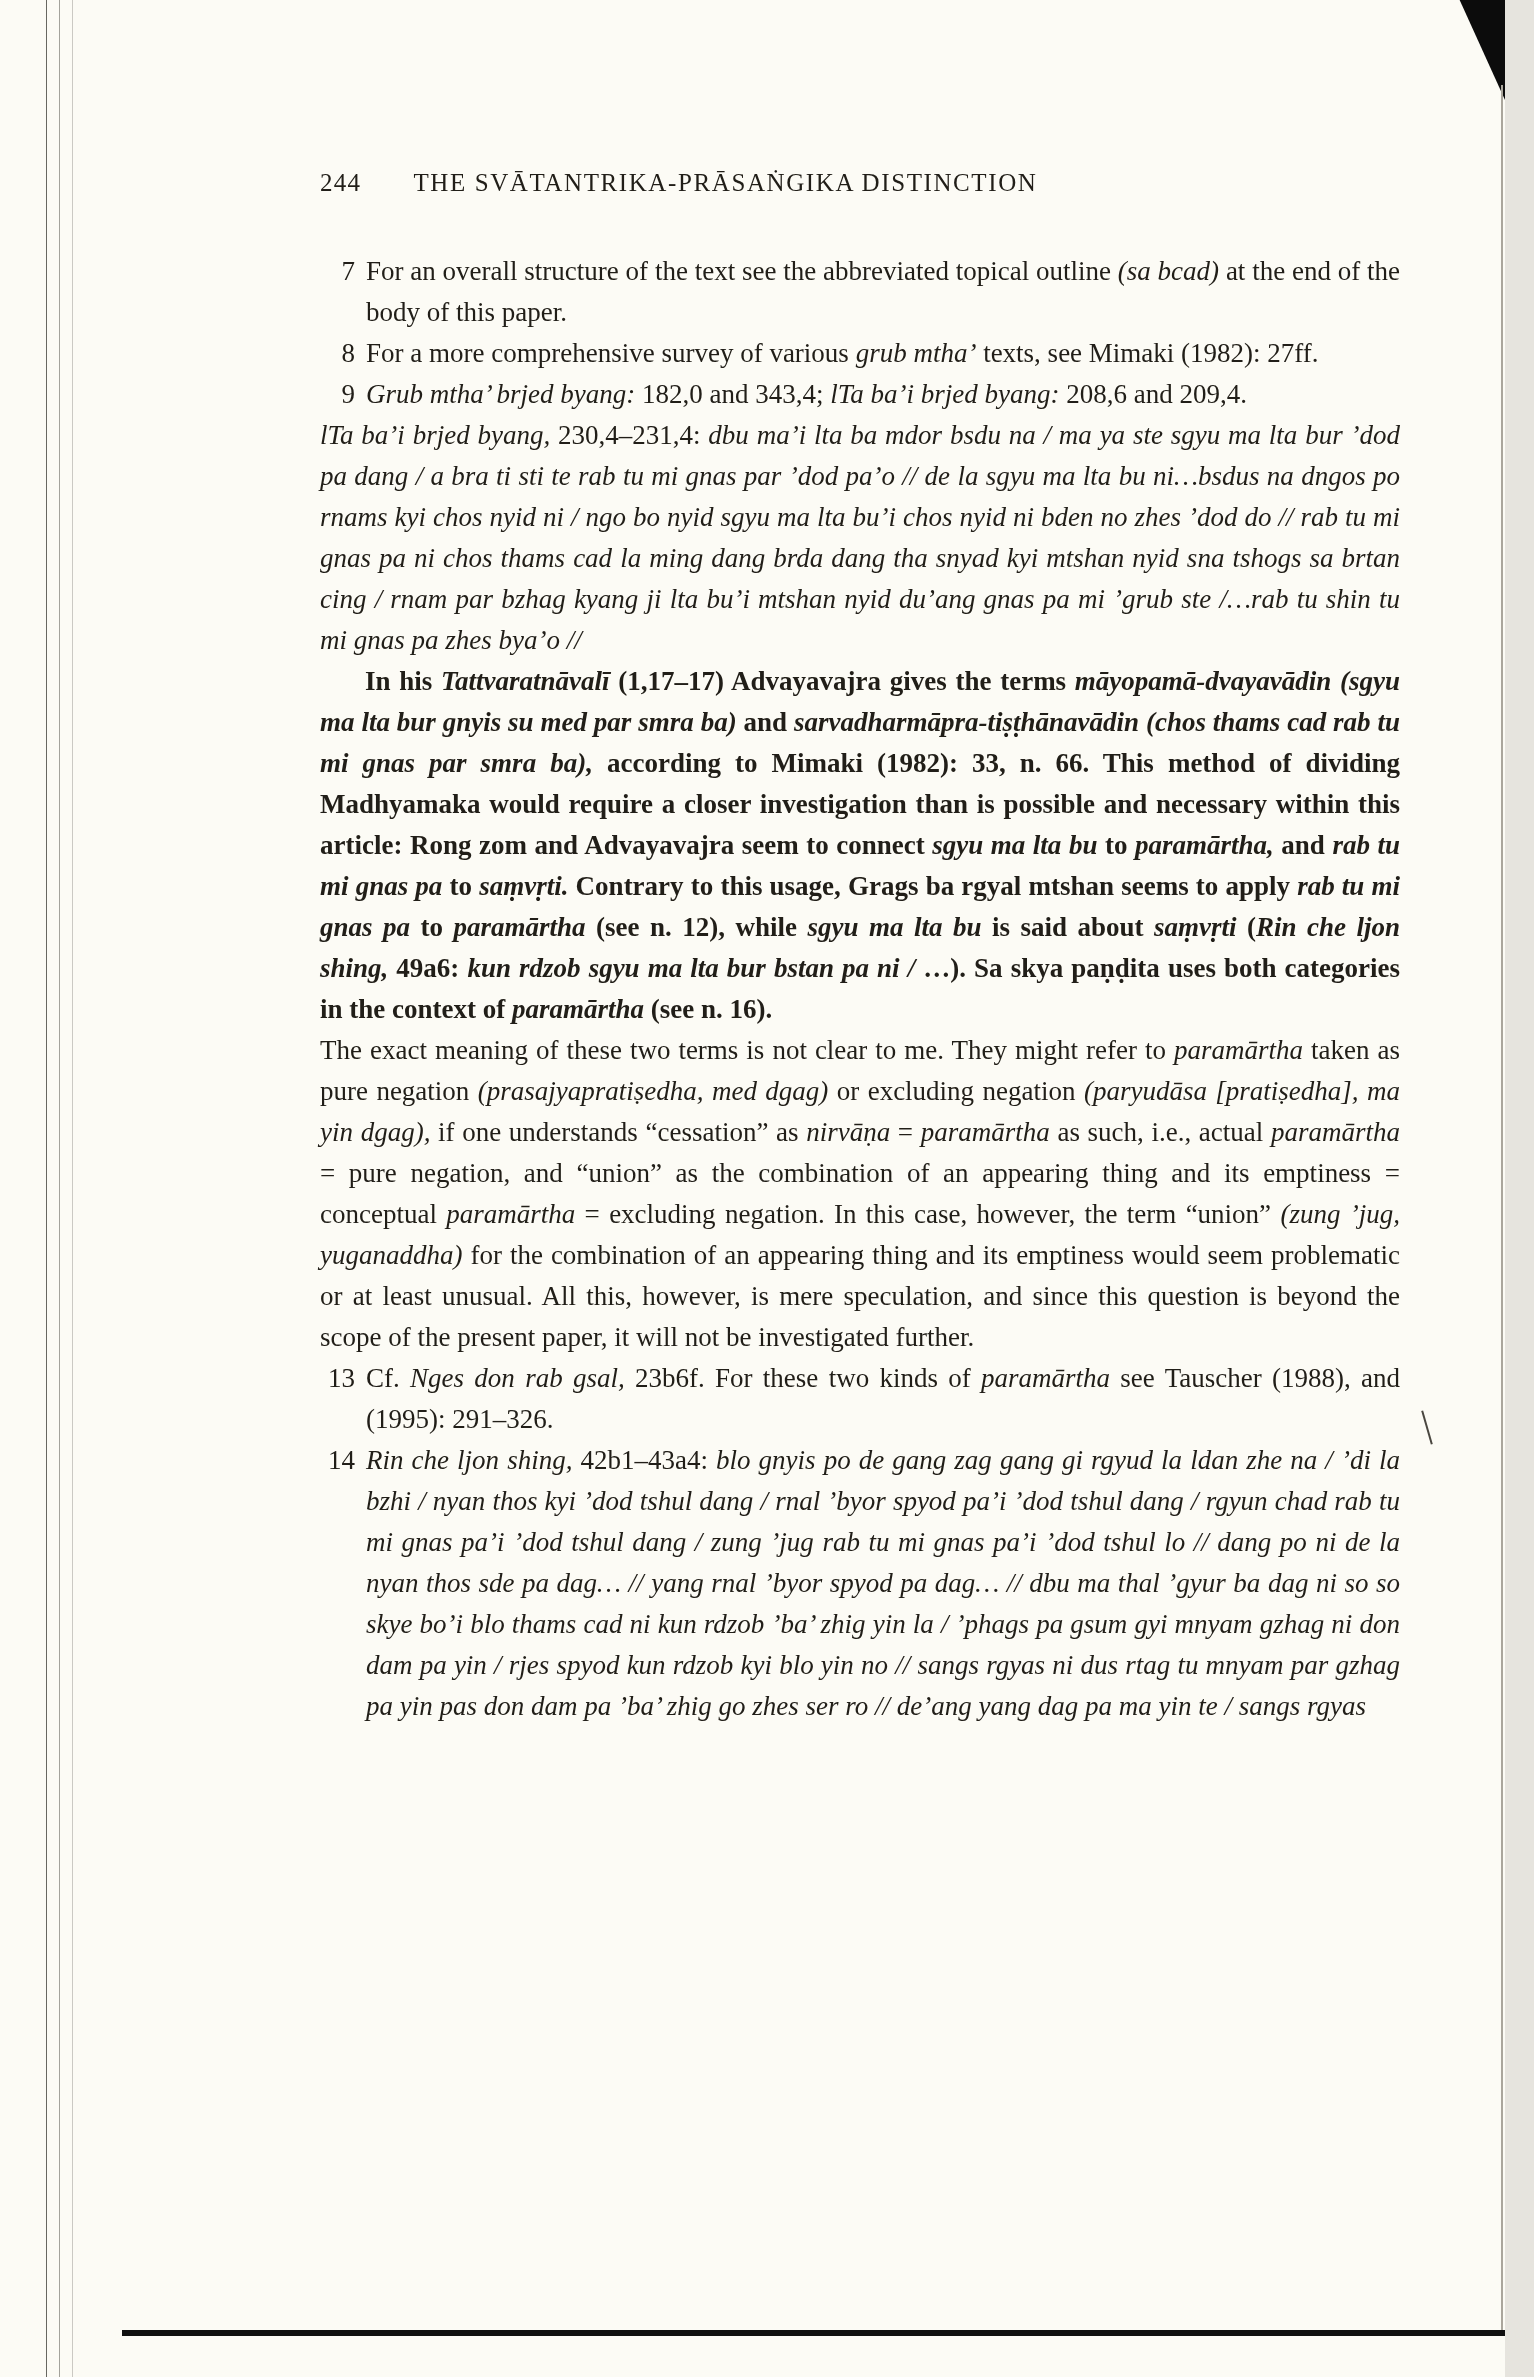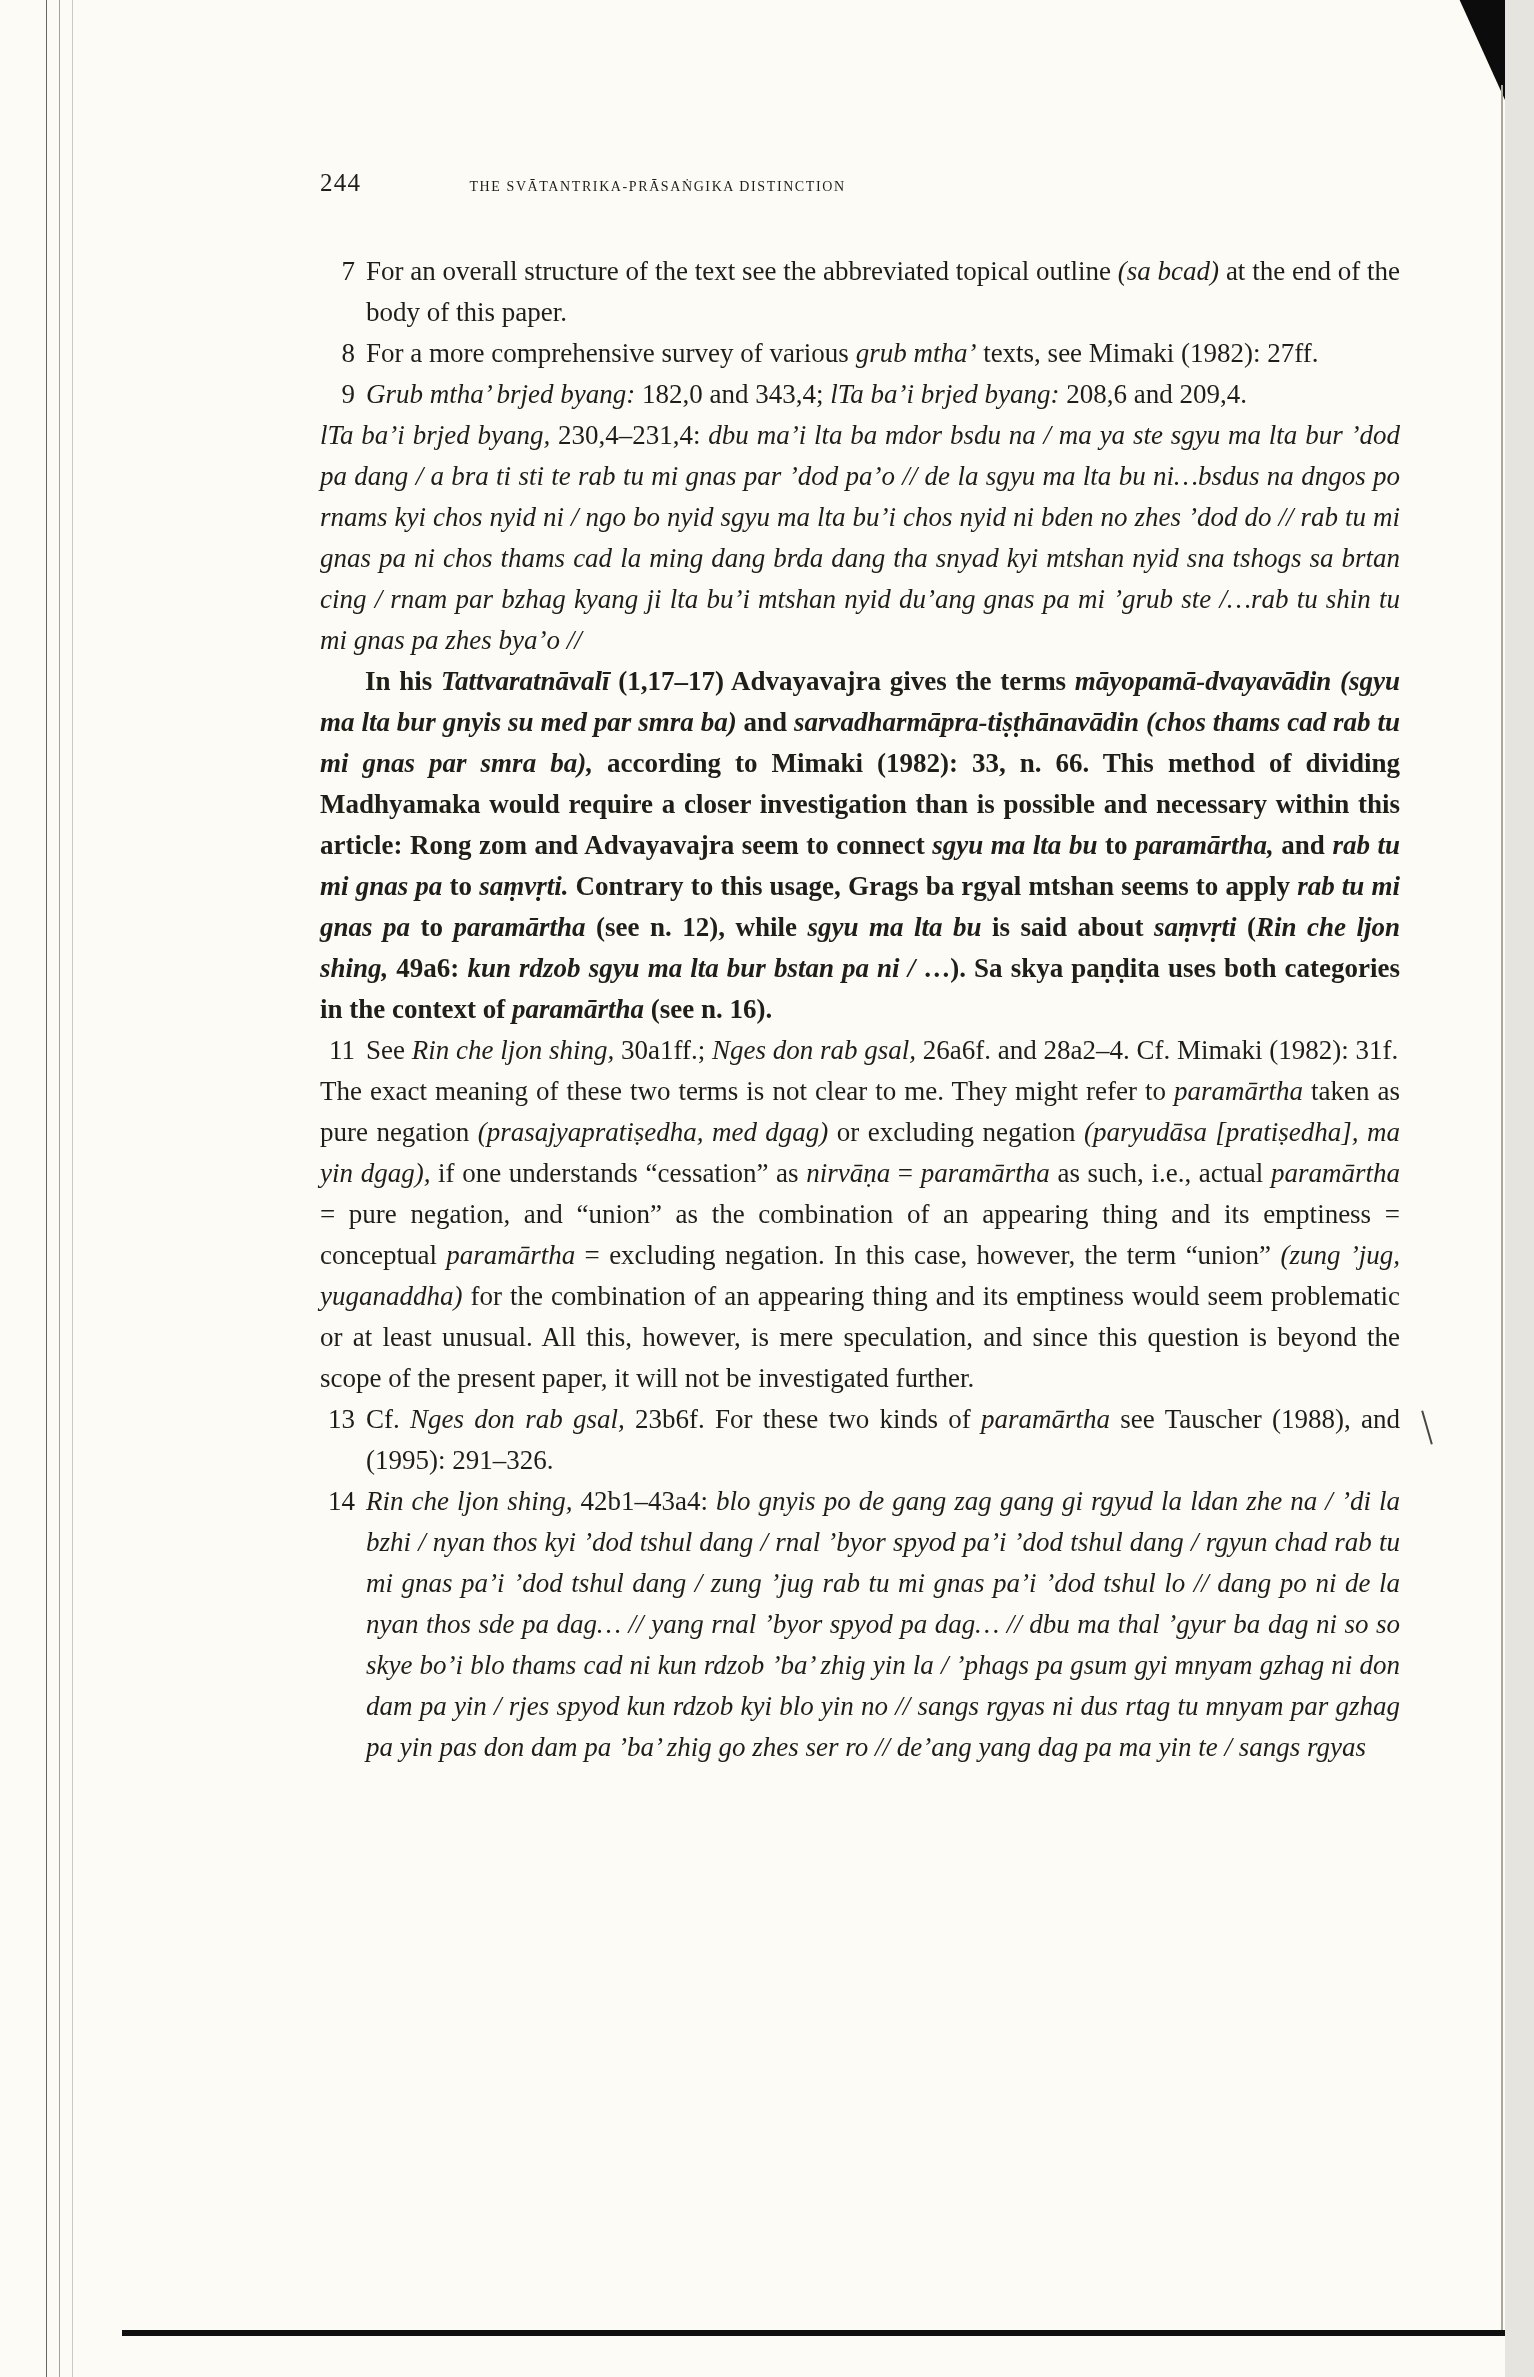--- a/index.html
+++ b/index.html
@@ -44,21 +44,21 @@
     transform: rotate(-16deg);
   }
 
   
   .header {
     position: absolute; top: 169px; left: 320px;
     display: flex; align-items: baseline;
     white-space: nowrap;
   }
   .page-num { font-size: 25px; letter-spacing: 1.3px; }
-  .running-title { margin-left: 108px; font-size: 14px; letter-spacing: 1.6px; }
+  .running-title { margin-left: 52px; font-size: 25px; letter-spacing: 1.6px; }
 
   
   .notes {
     position: absolute; top: 251px; left: 320px;
     width: 1080px;
     font-size: 27px; line-height: 41px;
   }
   .note { display: flex; }
   .note-num { flex: 0 0 35px; text-align: right; padding-right: 11px; }
   .note-body { flex: 1; text-align: justify; hyphens: none; }
@@ -105,26 +105,20 @@
           <p><i>Grub mtha’ brjed byang:</i><span> 182,0 and 343,4; </span><i>lTa ba’i brjed byang:</i><span> 208,6 and 209,4.</span></p>
         </div>
       </div>
       <div class="note">
         <div class="note-body">
           <p><i>lTa ba’i brjed byang,</i><span> 230,4–231,4: </span><i>dbu ma’i lta ba mdor bsdu na / ma ya ste sgyu ma lta bur ’dod pa dang / a bra ti sti te rab tu mi gnas par ’dod pa’o // de la sgyu ma lta bu ni…bsdus na dngos po rnams kyi chos nyid ni / ngo bo nyid sgyu ma lta bu’i chos nyid ni bden no zhes ’dod do // rab tu mi gnas pa ni chos thams cad la ming dang brda dang tha snyad kyi mtshan nyid sna tshogs sa brtan cing / rnam par bzhag kyang ji lta bu’i mtshan nyid du’ang gnas pa mi ’grub ste /…rab tu shin tu mi gnas pa zhes bya’o //</i></p>
           <p class="indent"><span>In his </span><i>Tattvaratnāvalī</i><span> (1,17–17) Advayavajra gives the terms </span><i>māyopamā-dvayavādin (sgyu ma lta bur gnyis su med par smra ba)</i><span> and </span><i>sarvadharmāpra-tiṣṭhānavādin (chos thams cad rab tu mi gnas par smra ba),</i><span> according to Mimaki (1982): 33, n. 66. This method of dividing Madhyamaka would require a closer investigation than is possible and necessary within this article: Rong zom and Advayavajra seem to connect </span><i>sgyu ma lta bu</i><span> to </span><i>paramārtha,</i><span> and </span><i>rab tu mi gnas pa</i><span> to </span><i>saṃvṛti.</i><span> Contrary to this usage, Grags ba rgyal mtshan seems to apply </span><i>rab tu mi gnas pa</i><span> to </span><i>paramārtha</i><span> (see n. 12), while </span><i>sgyu ma lta bu</i><span> is said about </span><i>saṃvṛti</i><span> (</span><i>Rin che ljon shing,</i><span> 49a6: </span><i>kun rdzob sgyu ma lta bur bstan pa ni /</i><span> …). Sa skya paṇḍita uses both categories in the context of </span><i>paramārtha</i><span> (see n. 16).</span></p>
         </div>
       </div>
       <div class="note">
-        <div class="note-num">11</div>
-        <div class="note-body">
-          <p><span>See </span><i>Rin che ljon shing,</i><span> 30a1ff.; </span><i>Nges don rab gsal,</i><span> 26a6f. and 28a2–4. Cf. Mimaki (1982): 31f.</span></p>
-        </div>
-      </div>
-      <div class="note">
         <div class="note-body">
           <p><span>The exact meaning of these two terms is not clear to me. They might refer to </span><i>paramārtha</i><span> taken as pure negation </span><i>(prasajyapratiṣedha, med dgag)</i><span> or excluding negation </span><i>(paryudāsa [pratiṣedha], ma yin dgag),</i><span> if one understands “cessation” as </span><i>nirvāṇa</i><span> = </span><i>paramārtha</i><span> as such, i.e., actual </span><i>paramārtha</i><span> = pure negation, and “union” as the combination of an appearing thing and its emptiness = conceptual </span><i>paramārtha</i><span> = excluding negation. In this case, however, the term “union” </span><i>(zung ’jug, yuganaddha)</i><span> for the combination of an appearing thing and its emptiness would seem problematic or at least unusual. All this, however, is mere speculation, and since this question is beyond the scope of the present paper, it will not be investigated further.</span></p>
         </div>
       </div>
       <div class="note">
         <div class="note-num">13</div>
         <div class="note-body">
           <p><span>Cf. </span><i>Nges don rab gsal,</i><span> 23b6f. For these two kinds of </span><i>paramārtha</i><span> see Tauscher (1988), and (1995): 291–326.</span></p>
         </div>
       </div>

